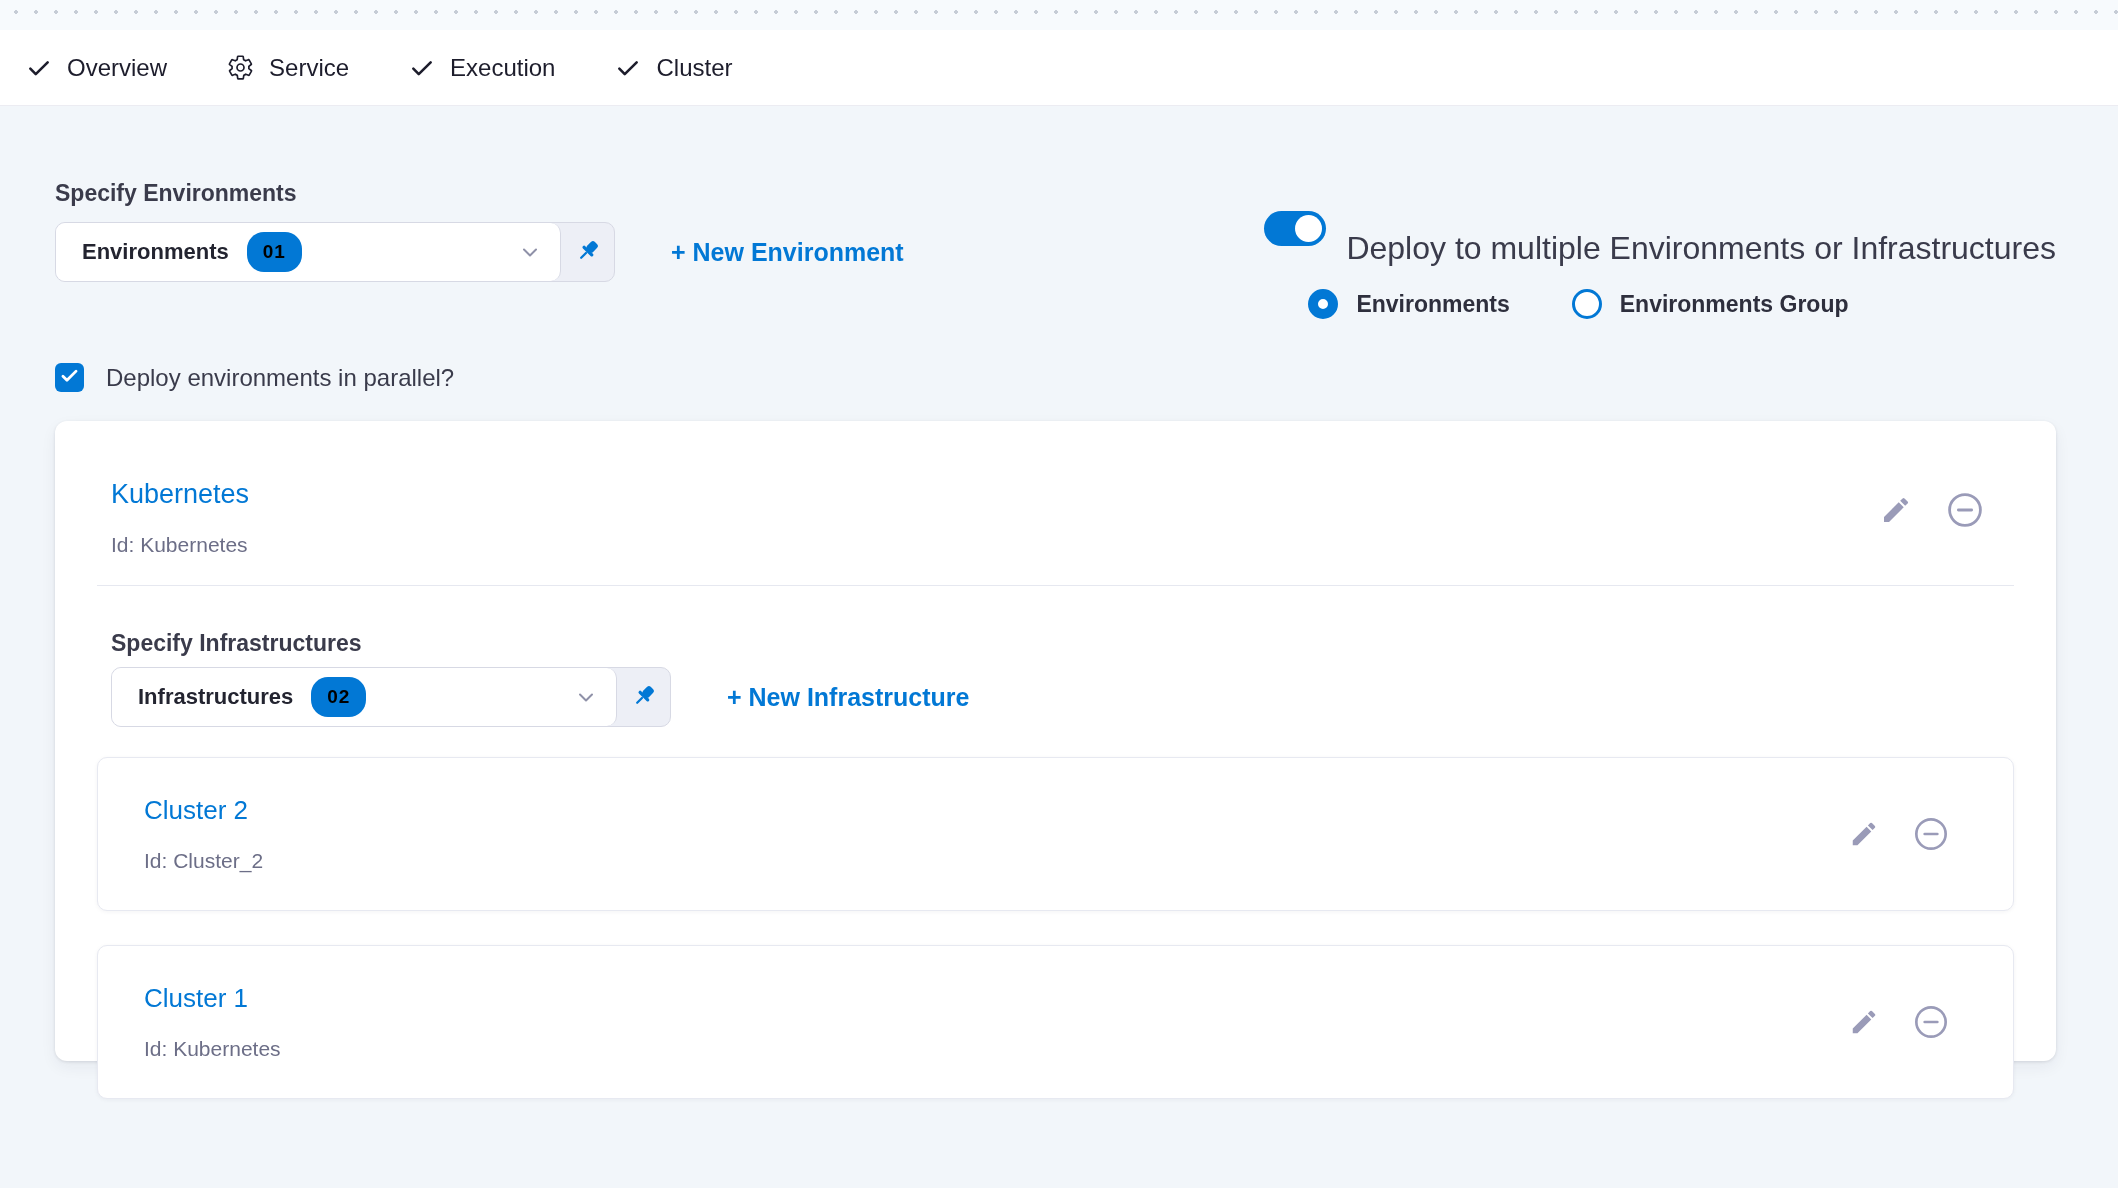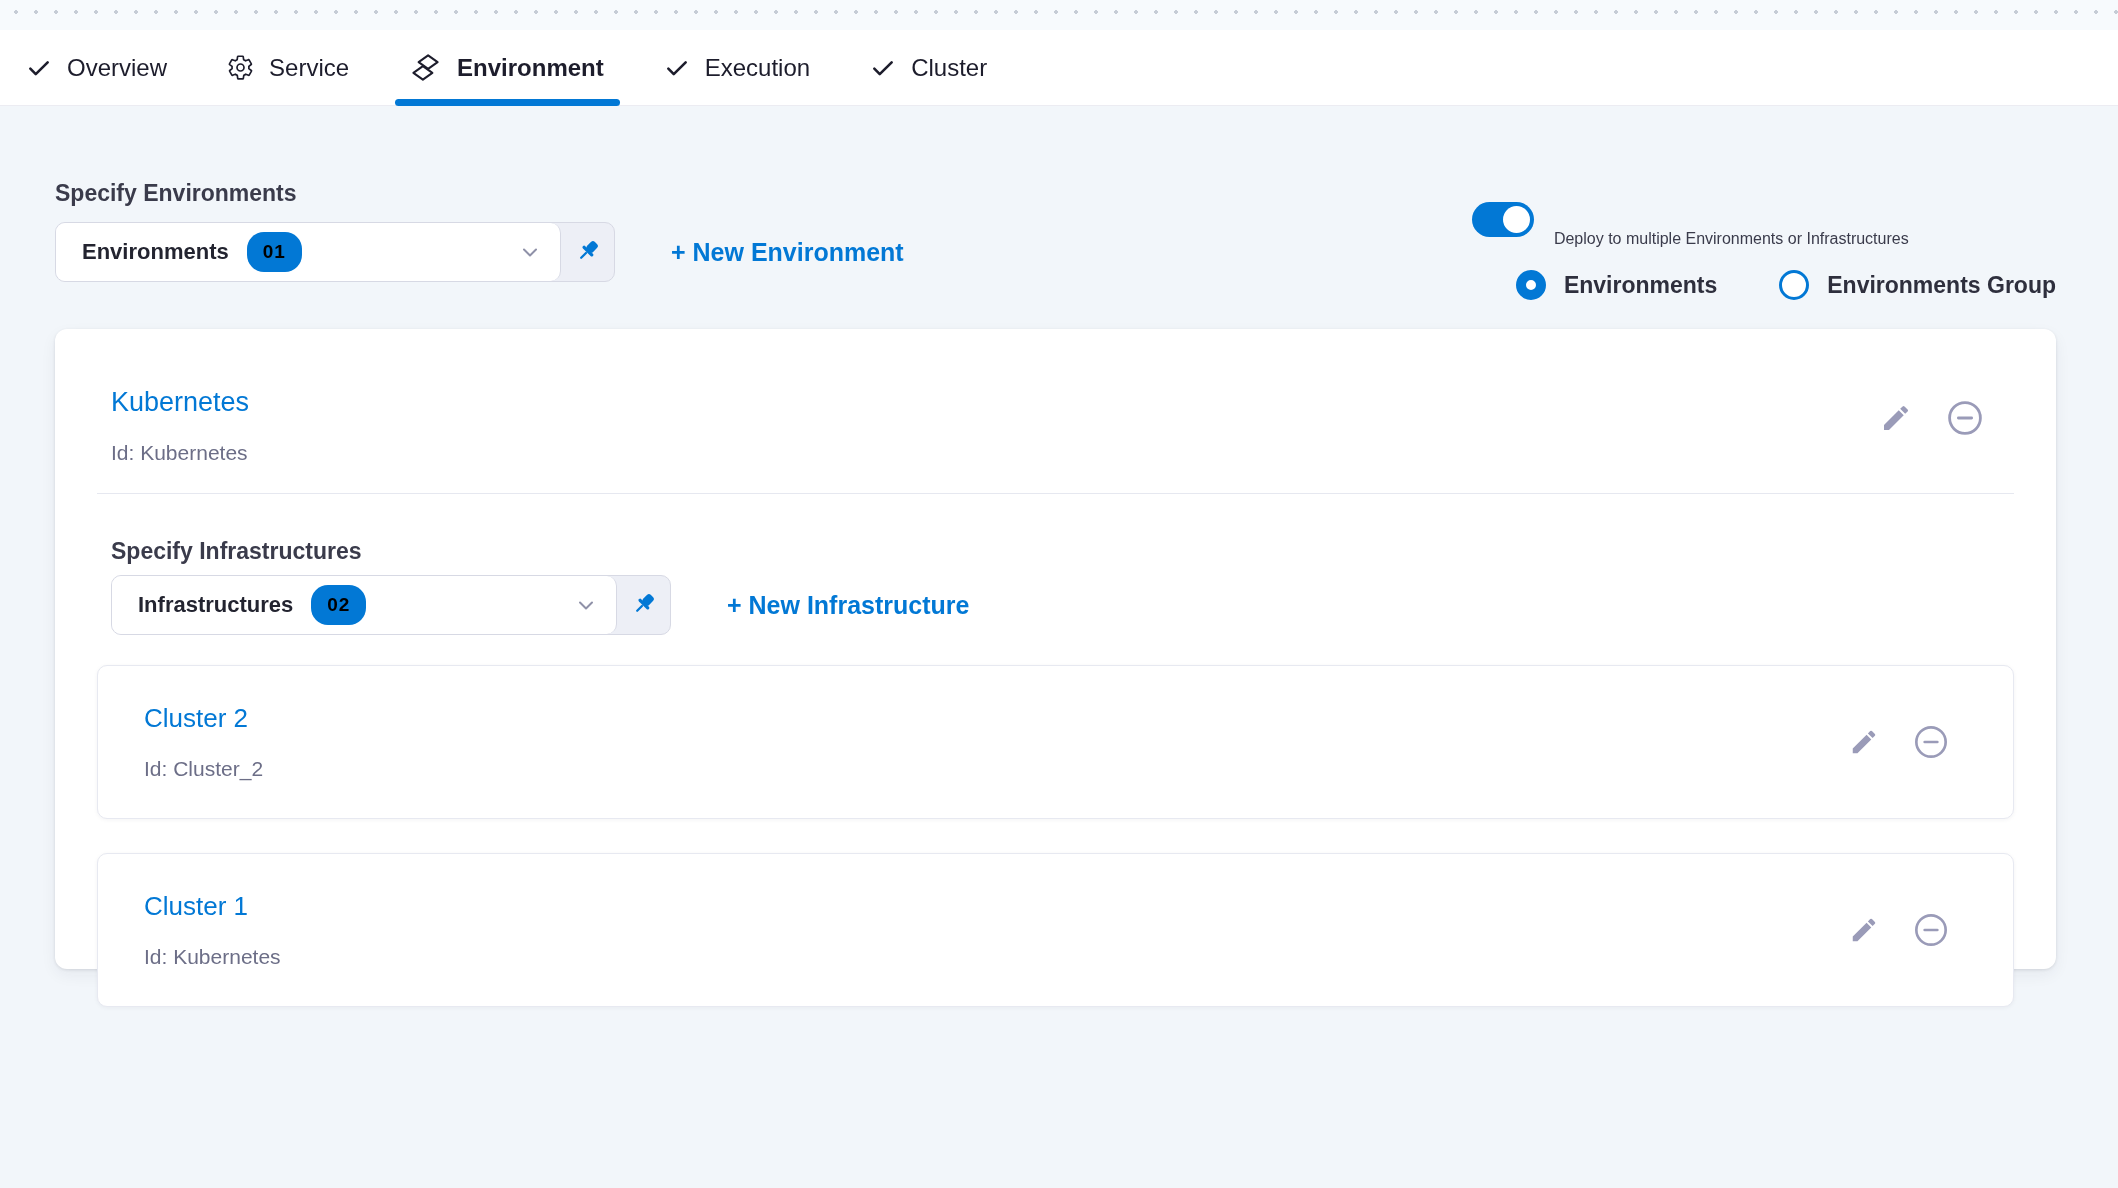--- a/index.html
+++ b/index.html
@@ -48,21 +48,21 @@
   .pin-btn{width:53px;display:flex;align-items:center;justify-content:center;
     background:transparent;border:none;cursor:pointer;}
   .new-link{color:var(--primary,#0278d5);font-size:25px;font-weight:700;
     text-decoration:none;cursor:pointer;white-space:nowrap;}
 
   .deploy-col{display:flex;flex-direction:column;margin-top:10px;}
   .toggle-row{display:flex;align-items:center;gap:20px;}
   .toggle{width:62px;height:35px;border-radius:18px;background:var(--primary,#0278d5);
     position:relative;display:inline-block;cursor:pointer;flex:none;}
   .toggle .knob{position:absolute;top:4px;right:4px;width:27px;height:27px;border-radius:50%;background:#fff;}
-  .toggle-label{font-size:16px;color:var(--text-label);margin-top:40px;}
+  .toggle-label{font-size:32px;color:var(--text-label);margin-top:40px;}
   .radio-row{display:flex;align-items:center;gap:62px;margin-top:22px;margin-left:44px;}
   .radio-item{display:flex;align-items:center;gap:18px;cursor:pointer;}
   .radio{width:30px;height:30px;border-radius:50%;background:#fff;flex:none;}
   .radio.selected{border:10px solid var(--primary,#0278d5);}
   .radio.unselected{border:3px solid var(--primary,#0278d5);}
   .radio-label{font-size:23px;font-weight:700;color:#2e2f3d;}
 
   .checkbox-row{display:flex;align-items:center;gap:22px;margin-top:44px;}
   .checkbox{width:29px;height:29px;border-radius:6px;background:var(--primary,#0278d5);
     display:flex;align-items:center;justify-content:center;cursor:pointer;flex:none;}
@@ -103,29 +103,20 @@
     <span class="tab-label">Overview</span>
   </div>
   <div class="tab">
     <span class="tab-icon">
       <svg width="27" height="27" viewBox="0 0 24 24" fill="none" stroke="#1d1d2c" stroke-width="1.5" stroke-linejoin="round">
           <circle cx="12" cy="12" r="3.1"></circle>
           <path d="M19.4 13c.04-.33.06-.66.06-1s-.02-.67-.06-1l2.1-1.65a.5.5 0 0 0 .12-.64l-2-3.46a.5.5 0 0 0-.61-.22l-2.49 1a7.3 7.3 0 0 0-1.73-1l-.38-2.65A.5.5 0 0 0 13.92 2h-4a.5.5 0 0 0-.5.42l-.38 2.65c-.63.26-1.21.6-1.73 1l-2.49-1a.5.5 0 0 0-.61.22l-2 3.46a.5.5 0 0 0 .12.64L4.54 11c-.04.33-.06.66-.06 1s.02.67.06 1l-2.1 1.65a.5.5 0 0 0-.12.64l2 3.46c.14.24.42.33.61.22l2.49-1c.52.4 1.1.74 1.73 1l.38 2.65a.5.5 0 0 0 .5.42h4a.5.5 0 0 0 .5-.42l.38-2.65c.63-.26 1.21-.6 1.73-1l2.49 1c.25.1.47 0 .61-.22l2-3.46a.5.5 0 0 0-.12-.64L19.4 13z"></path>
         </svg>
     </span>
     <span class="tab-label">Service</span>
-  </div>
-  <div class="tab active">
-    <span class="tab-icon">
-      <svg width="33" height="33" viewBox="0 0 24 24" fill="none" stroke="#1d1d2c" stroke-width="1.5" stroke-linejoin="round">
-          <path d="M13.9 3.2l6.9 4.9-6.9 4.9-6.9-4.9z"></path>
-          <path d="M10.1 11l6.9 4.9-6.9 4.9-6.9-4.9z"></path>
-        </svg>
-    </span>
-    <span class="tab-label">Environment</span>
   </div>
   <div class="tab">
     <span class="tab-icon">
       <svg width="26" height="26" viewBox="0 0 24 24" fill="none" stroke="#1d1d2c" stroke-width="2.4" stroke-linecap="round" stroke-linejoin="round">
           <path d="M4 12.6l5 5L20 6.8"></path>
         </svg>
     </span>
     <span class="tab-label">Execution</span>
   </div>
   <div class="tab">
@@ -183,20 +174,30 @@
           <span class="radio-label">Environments</span>
         </span>
         <span class="radio-item">
           <span class="radio unselected"></span>
           <span class="radio-label">Environments Group</span>
         </span>
       </div>
     </div>
   </div>
 
+  <div class="checkbox-row">
+    <span class="checkbox">
+      <span>
+        <svg width="21" height="21" viewBox="0 0 24 24" fill="none" stroke="#fff" stroke-width="3.2" stroke-linecap="round" stroke-linejoin="round">
+            <path d="M4.5 12.8l4.6 4.6L19.5 7"></path>
+          </svg>
+      </span>
+    </span>
+    <span class="checkbox-label">Deploy environments in parallel?</span>
+  </div>
 
   <section class="env-card">
     <div class="card-head">
       <div>
         <a class="entity-link lg">Kubernetes</a>
         <div class="entity-id">Id: Kubernetes</div>
       </div>
       <div class="icon-actions">
         <span class="action">
           <svg width="32" height="32" viewBox="0 0 24 24" fill="#9a9bb8">

